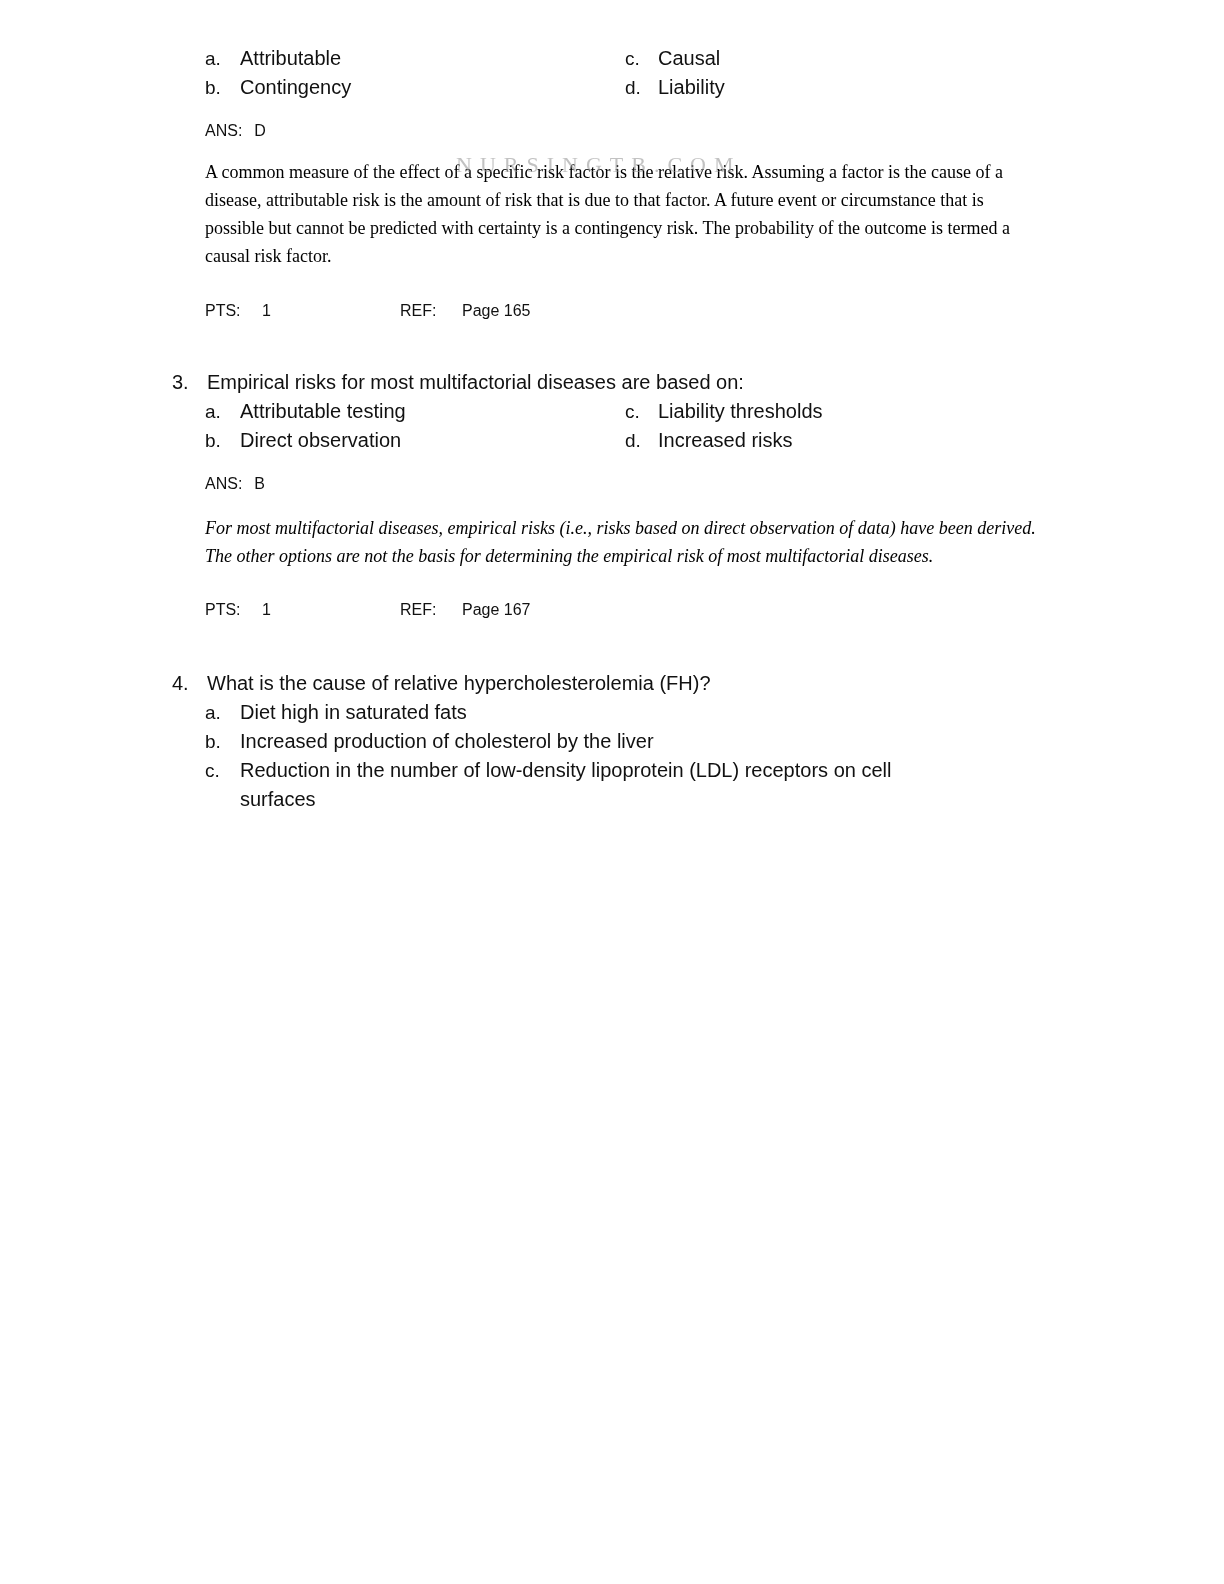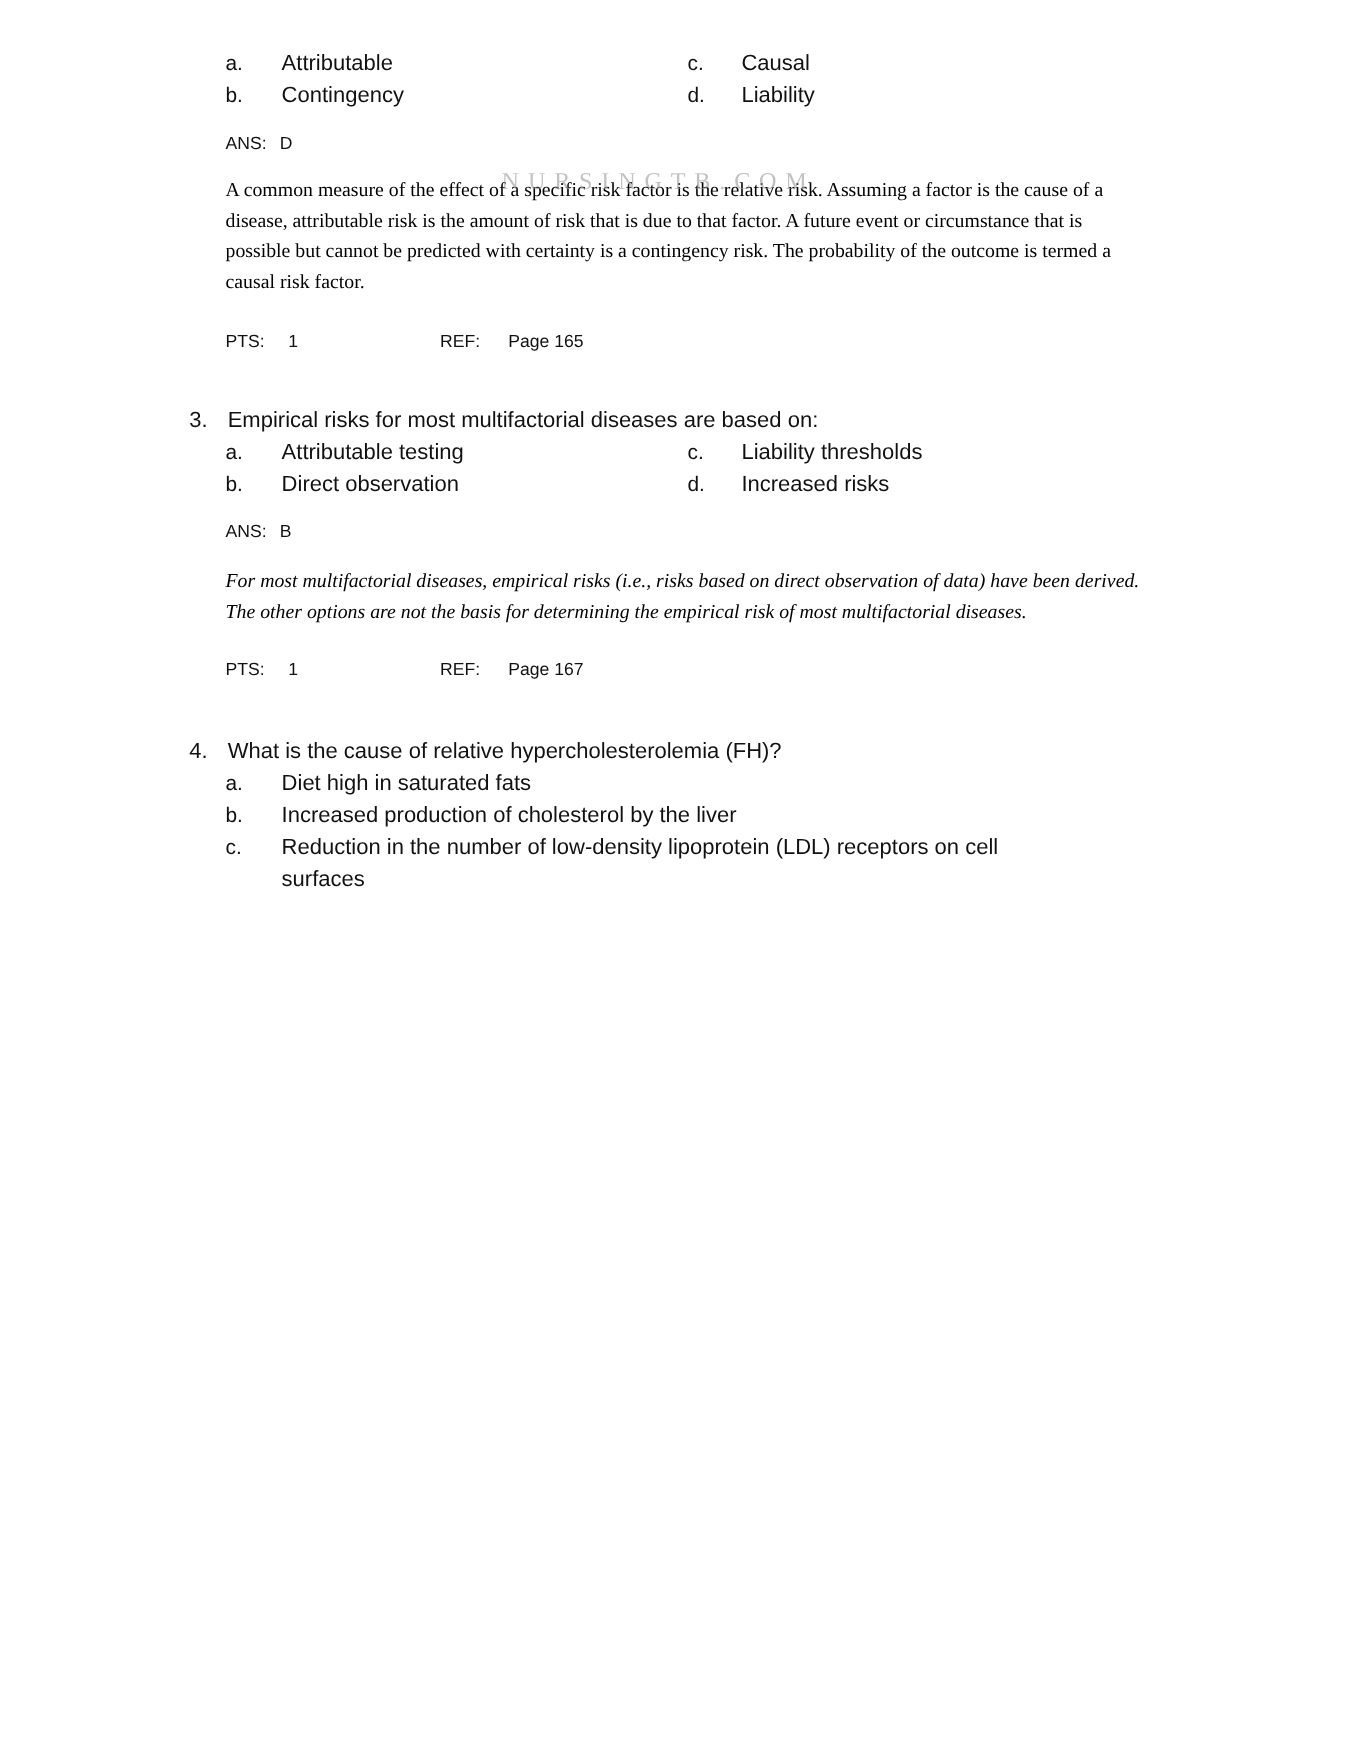--- a/index.html
+++ b/index.html
@@ -45,21 +45,20 @@
     display: flex;
     line-height: 29px;
   }
   .option-letter {
     width: 35px;
     flex: 0 0 35px;
     font-size: 19px;
   }
   .option-text {
     max-width: 720px;
-    margin-left: 16px;
   }
   .ans-line {
     margin-left: 33px;
     margin-top: 15px;
     line-height: 28px;
     font-size: 16px;
   }
   .ans-line .value {
     margin-left: 12px;
   }

